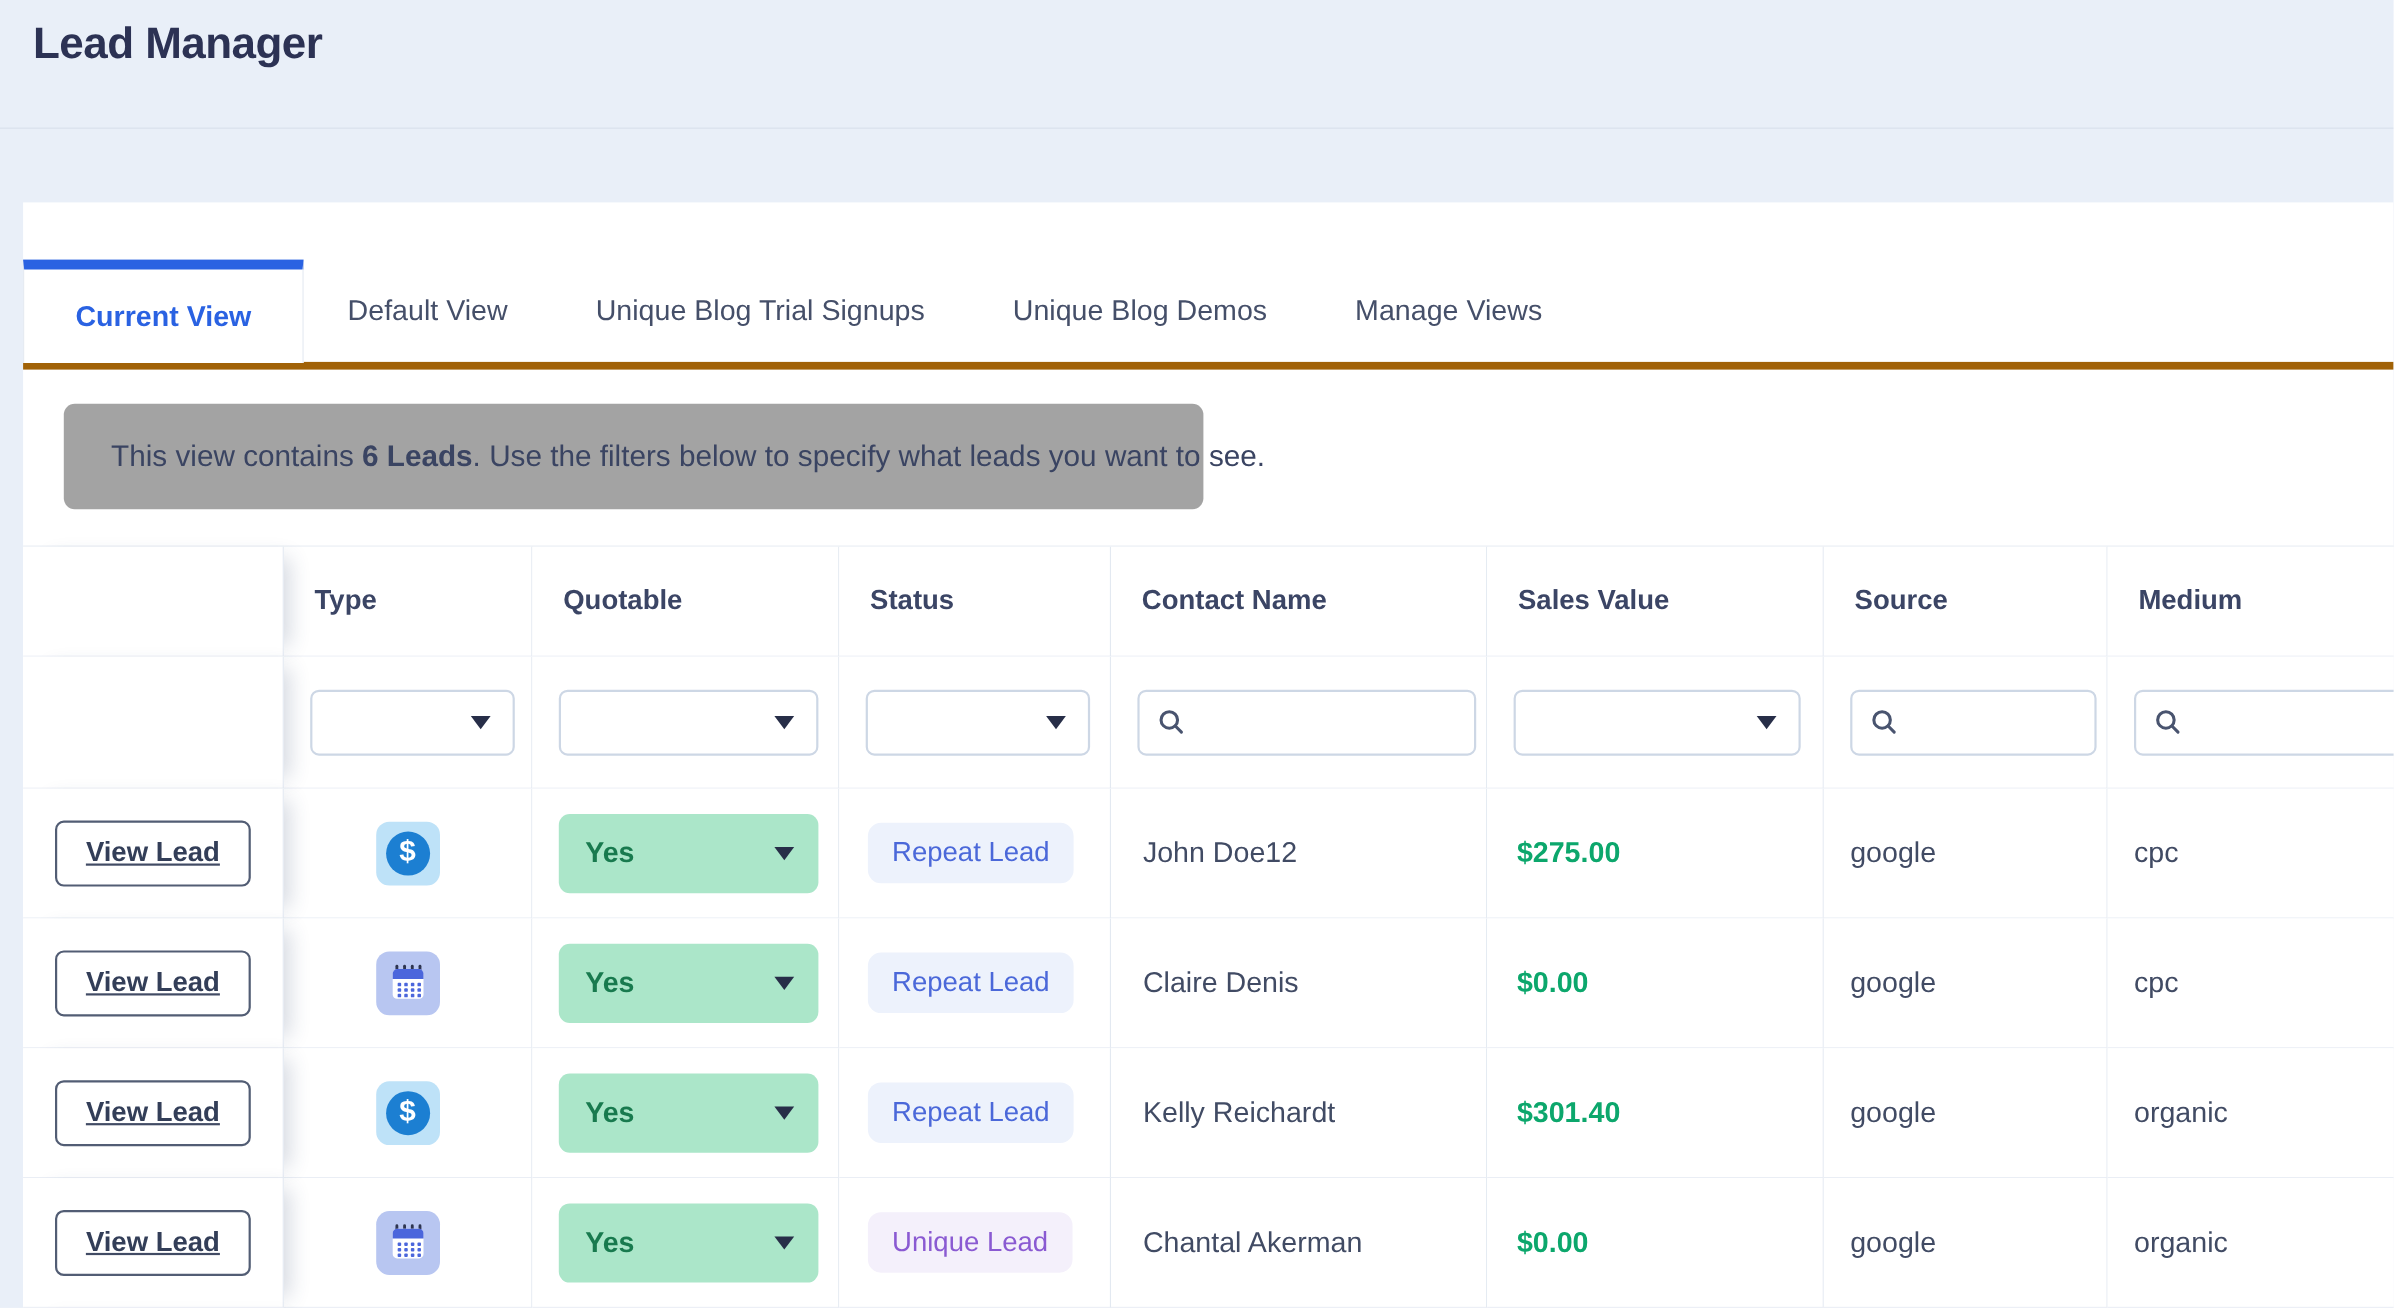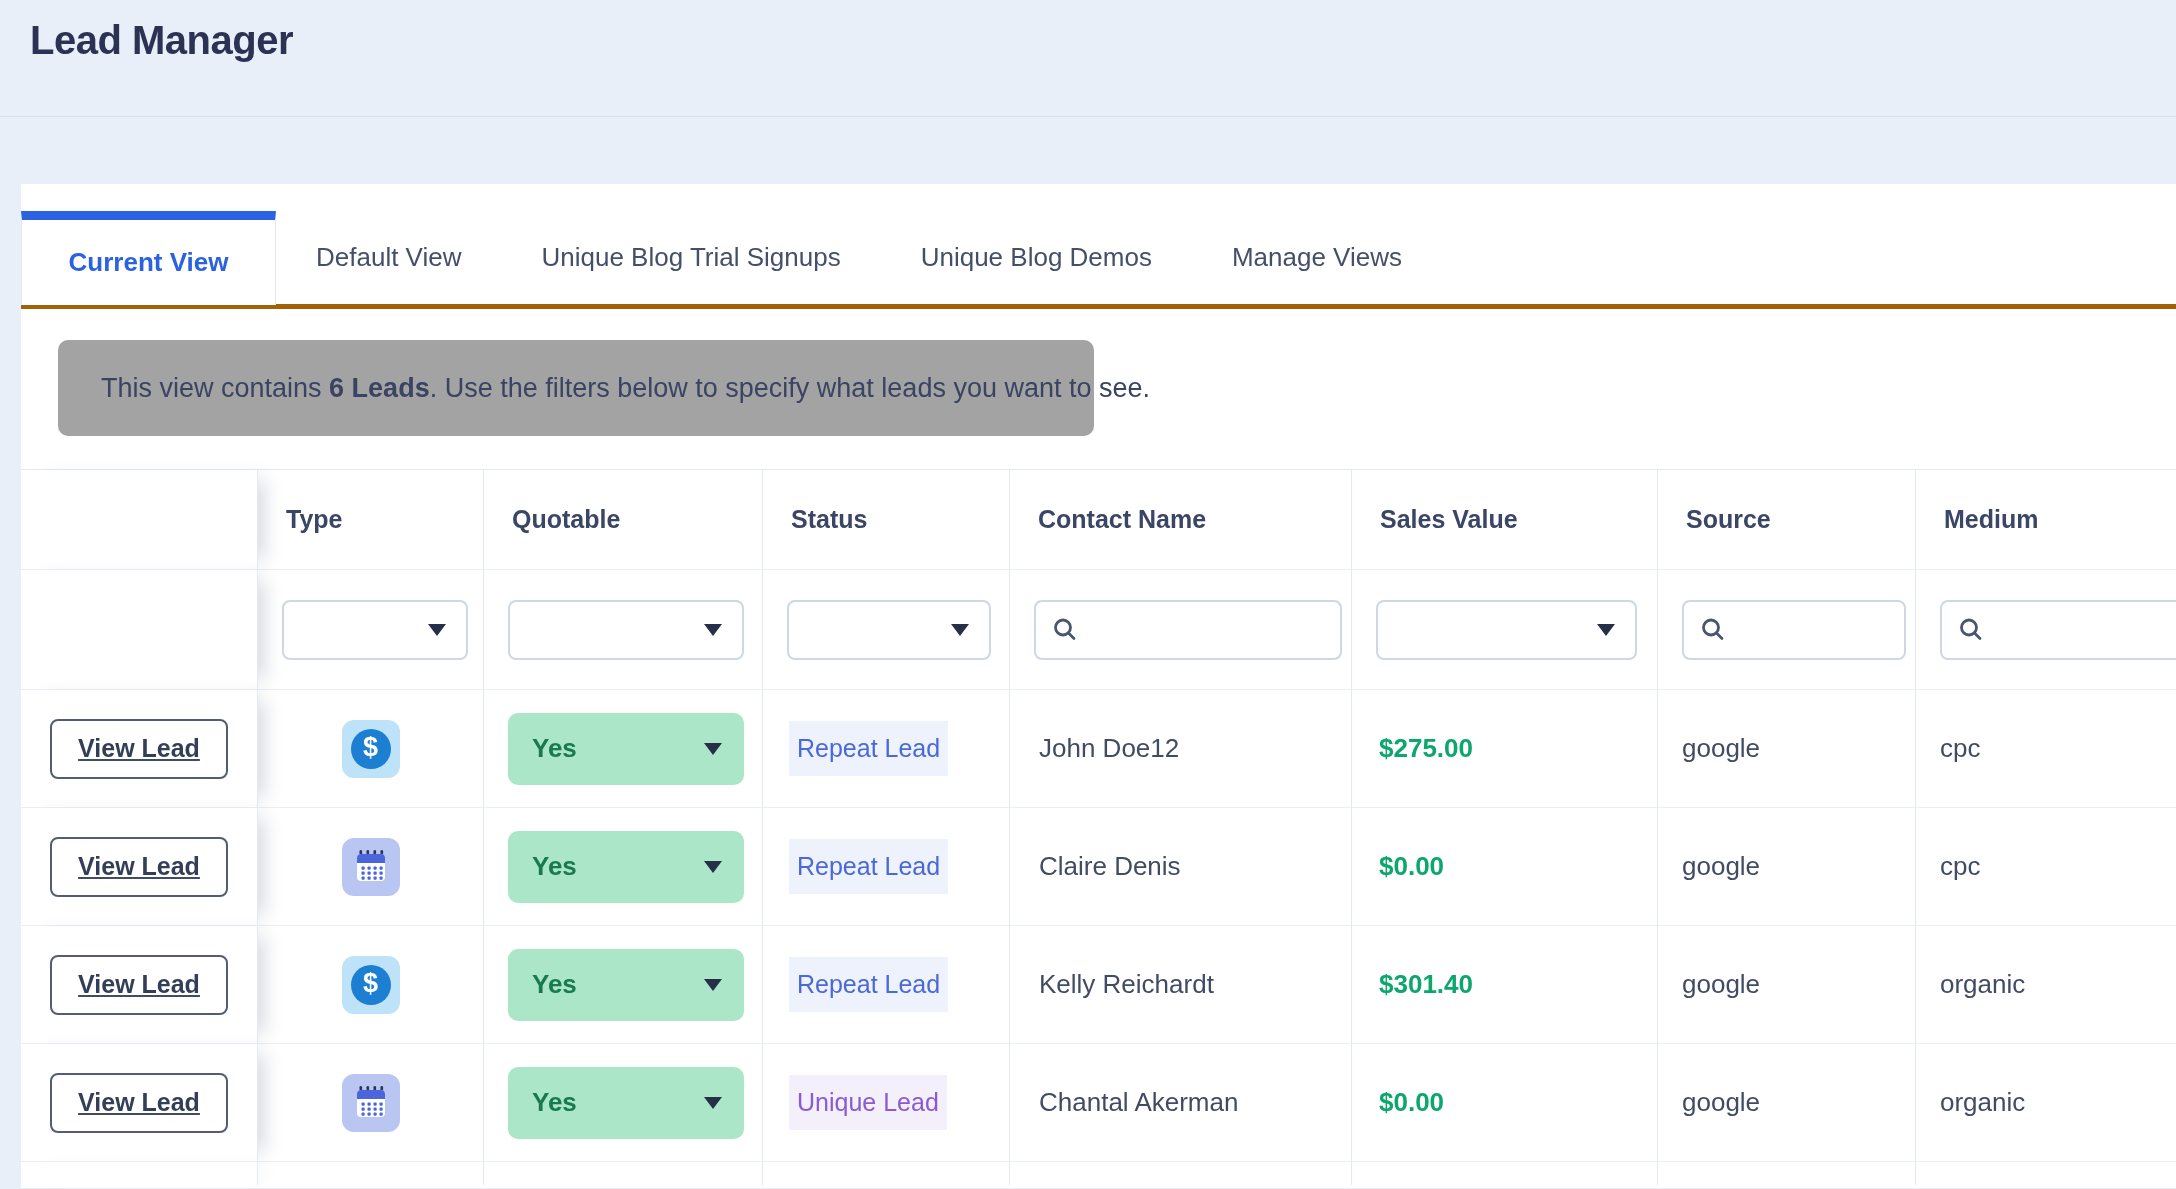--- a/index.html
+++ b/index.html
@@ -29,22 +29,22 @@
   .card {
     margin-top: 67px;
     margin-left: 21px;
     width: calc(100% - 21px);
     background: #ffffff;
     height: 1004px;
   }
 
   
   .tabs {
-    height: 125px;
-    border-bottom: 5px solid #a16207;
+    height: 152px;
+    border-bottom: 7px solid #a16207;
     box-sizing: border-box;
     display: flex;
   }
   .tab {
     align-self: flex-end;
     height: 94px;
     display: flex; align-items: center;
     padding: 0 40px;
     font-size: 26px;
     color: #454f69;
@@ -176,21 +176,21 @@
     width: 236px; height: 72px;
     background: #abe6c9; border-radius: 10px;
     box-sizing: border-box;
     display: flex; align-items: center; justify-content: space-between;
     padding: 0 22px 0 24px;
     font-size: 26px; font-weight: 700; color: #187a4e;
     cursor: pointer;
     text-align: center;
   }
   .badge {
-    padding: 13px 8px; border-radius: 0;
+    padding: 13px 22px; border-radius: 12px;
     font-size: 25px; font-weight: 500;
     white-space: nowrap;
   }
   .badge-repeat { background: #edf2fc; color: #4b68d9; }
   .badge-unique { background: #f4f0fb; color: #8a5ad2; }
   .money { font-weight: 700; color: #0ca76c; }
 </style>
 </head>
 <body>
 

